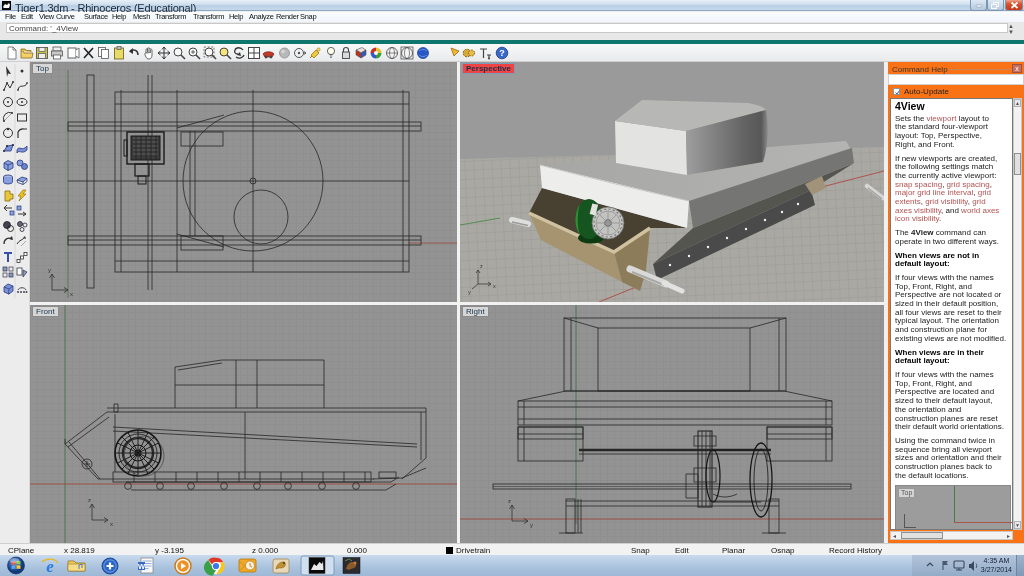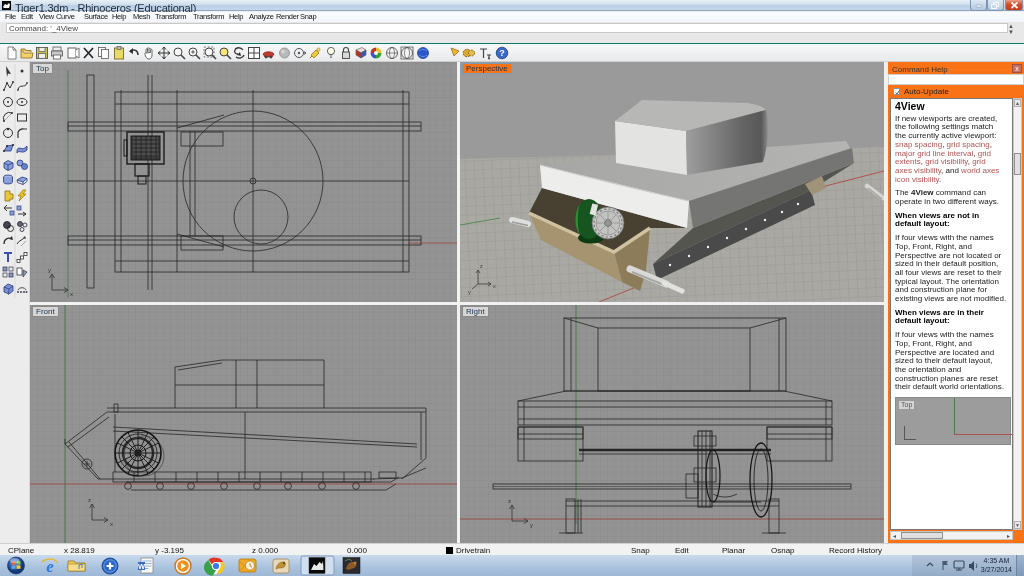--- a/index.html
+++ b/index.html
@@ -12,41 +12,41 @@
 #title-text{left:15px;top:1.5px;font-size:11px;letter-spacing:-0.2px;color:#1c2a3a}
 .wbtn{top:0px;height:11px;border:1px solid #7c96b2;border-top:none;border-radius:0 0 3px 3px}
 #btn-min{left:970px;width:17px;background:linear-gradient(#dce8f4,#b4c8de)}
 #btn-max{left:987px;width:17px;background:linear-gradient(#dce8f4,#b4c8de)}
 #btn-close{left:1005px;width:18px;background:linear-gradient(#f0a088,#d9502e 40%,#c43a1a)}
 .wbtn svg{display:block;margin:2px auto 0}
 
 #menubar{left:0;top:12px;width:1024px;height:26px;background:linear-gradient(#fafcfe,#e4ecf6);font-size:7.5px;letter-spacing:-0.3px;color:#111;white-space:nowrap}
 #menubar span{position:absolute;top:0px}
 
-#cmdwrap{left:0;top:22px;width:1024px;height:22px;background:#e8e8e8;border-bottom:1px solid #0f766e}
+#cmdwrap{left:0;top:22px;width:1024px;height:22px;background:#e8e8e8;border-bottom:4px solid #0f766e}
 #cmdhist{left:6px;top:1px;width:1002px;height:10px;background:#fff;border:1px solid #c8c8c8;font-size:8px;color:#444;padding-left:2px}
 #cmdline{left:6px;top:11px;width:1002px;height:11px;background:#fff;font-size:8px;font-weight:bold;color:#111;padding-left:2px;border-left:1px solid #c8c8c8;border-right:1px solid #c8c8c8}
 #cmdarrows{left:1008px;top:1px;width:14px;height:20px;font-size:6px;color:#555}
 
 #toolbar{left:0;top:44px;width:1024px;height:18px;background:linear-gradient(#f8f8f8,#e8eaec);border-bottom:1px solid #cfcfcf}
 #toolbar svg{position:absolute;top:3px}
 
 #leftbar{left:0;top:62px;width:30px;height:481px;background:#ececec;border-right:1px solid #d8d8d8}
 #leftbar svg{position:absolute}
 
 .vp{background:#939393;overflow:hidden}
 .vp .grid{position:absolute;left:0;top:0;right:0;bottom:0;
  background-image:linear-gradient(#8d8d8d 1px,transparent 1px),linear-gradient(90deg,#8d8d8d 1px,transparent 1px),linear-gradient(#8f8f8f 1px,transparent 1px),linear-gradient(90deg,#8f8f8f 1px,transparent 1px);
  background-size:35px 35px,35px 35px,7px 7px,7px 7px;opacity:.8}
 #vp-top{left:30px;top:62px;width:427px;height:240px}
 #vp-persp{left:460px;top:62px;width:424px;height:240px}
 #vp-front{left:30px;top:305px;width:492px;height:238px}
 #vp-right{left:460px;top:305px;width:424px;height:238px}
 .vplabel{position:absolute;left:2px;top:1px;font-size:8px;color:#16324c;background:#d6d6d6;border:1px solid #8a8a8a;padding:0 3px;line-height:9px;height:11px}
-.vplabel.active{background:#f97316;border-color:#7a9cbc;font-weight:normal}
+.vplabel.active{background:#ef4444;border-color:#7a9cbc;font-weight:bold}
 .vdiv{left:457px;top:62px;width:3px;height:481px;background:#f2f2f2}
 .hdiv{left:30px;top:302px;width:854px;height:3px;background:#f2f2f2}
 .gapR{left:884px;top:62px;width:4px;height:481px;background:#f0f0f0}
 .vp svg{position:absolute;left:0;top:0}
 
 #helppanel{left:888px;top:62px;width:136px;height:481px;background:#f97316}
 #hp-head{left:4px;top:3px;font-size:8px;color:#333}
 #hp-dots{left:62px;top:7px;width:62px;height:1px;border-top:1px dotted #999}
 #hp-x{left:124px;top:2px;width:10px;height:9px;background:#c87060;border:1px solid #a05040;color:#fff;font-size:7px;line-height:8px;text-align:center}
 #hp-white{left:0px;top:12px;width:136px;height:11px;background:#fff;border:1px solid #d0d0d0}
@@ -646,26 +646,28 @@
   <div id="hp-white" class="abs"></div>
   <div id="hp-cb" class="abs">
         <svg width="7" height="7">
           <path d="M1.5 3.5 L3 5 L5.5 1.5" stroke="#44618c" stroke-width="1" fill="none"></path>
         </svg>
       </div>
   <div id="hp-cblabel" class="abs">Auto-Update</div>
   <div id="hp-content" class="abs">
     <div id="hp-text">
       <h1>4View</h1>
+      <p>Sets the <span class="rl">viewport</span> layout to<br>the standard four-viewport<br>layout: Top, Perspective,<br>Right, and Front.</p>
       <p>If new viewports are created,<br>the following settings match<br>the currently active viewport:<br><span class="rl">snap spacing</span>, <span class="rl">grid spacing</span>,<br><span class="rl">major grid line interval</span>, <span class="rl">grid</span><br><span class="rl">extents</span>, <span class="rl">grid visibility</span>, <span class="rl">grid</span><br><span class="rl">axes visibility</span>, and <span class="rl">world axes</span><br><span class="rl">icon visibility</span>.</p>
       <p>The <b>4View</b> command can<br>operate in two different ways.</p>
       <h2>When views are not in<br>default layout:</h2>
       <p>If four views with the names<br>Top, Front, Right, and<br>Perspective are not located or<br>sized in their default position,<br>all four views are reset to their<br>typical layout. The orientation<br>and construction plane for<br>existing views are not modified.</p>
       <h2>When views are in their<br>default layout:</h2>
       <p>If four views with the names<br>Top, Front, Right, and<br>Perspective are located and<br>sized to their default layout,<br>the orientation and<br>construction planes are reset<br>their default world orientations.</p>
+      <p>Using the command twice in<br>sequence bring all viewport<br>sizes and orientation and their<br>construction planes back to<br>the default locations.</p>
       <div id="hp-img" style="position:relative;width:116px;height:48px;background:#9c9c9c;border:1px solid #888;margin-top:2px">
         <div style="position:absolute;left:2px;top:2px;font-size:7px;background:#d4d4d4;border:1px solid #999;color:#555;padding:0 2px;line-height:8px">Top</div>
         <div style="position:absolute;left:58px;top:0;width:1px;height:37px;background:#4a7a4a"></div>
         <div style="position:absolute;left:58px;top:36px;width:58px;height:1px;background:#a8564c"></div>
         <div style="position:absolute;left:8px;top:28px;width:1px;height:14px;background:#555"></div>
         <div style="position:absolute;left:8px;top:41px;width:12px;height:1px;background:#555"></div>
       </div>
     </div>
   </div>
   <div id="hp-vsb" class="abs">

